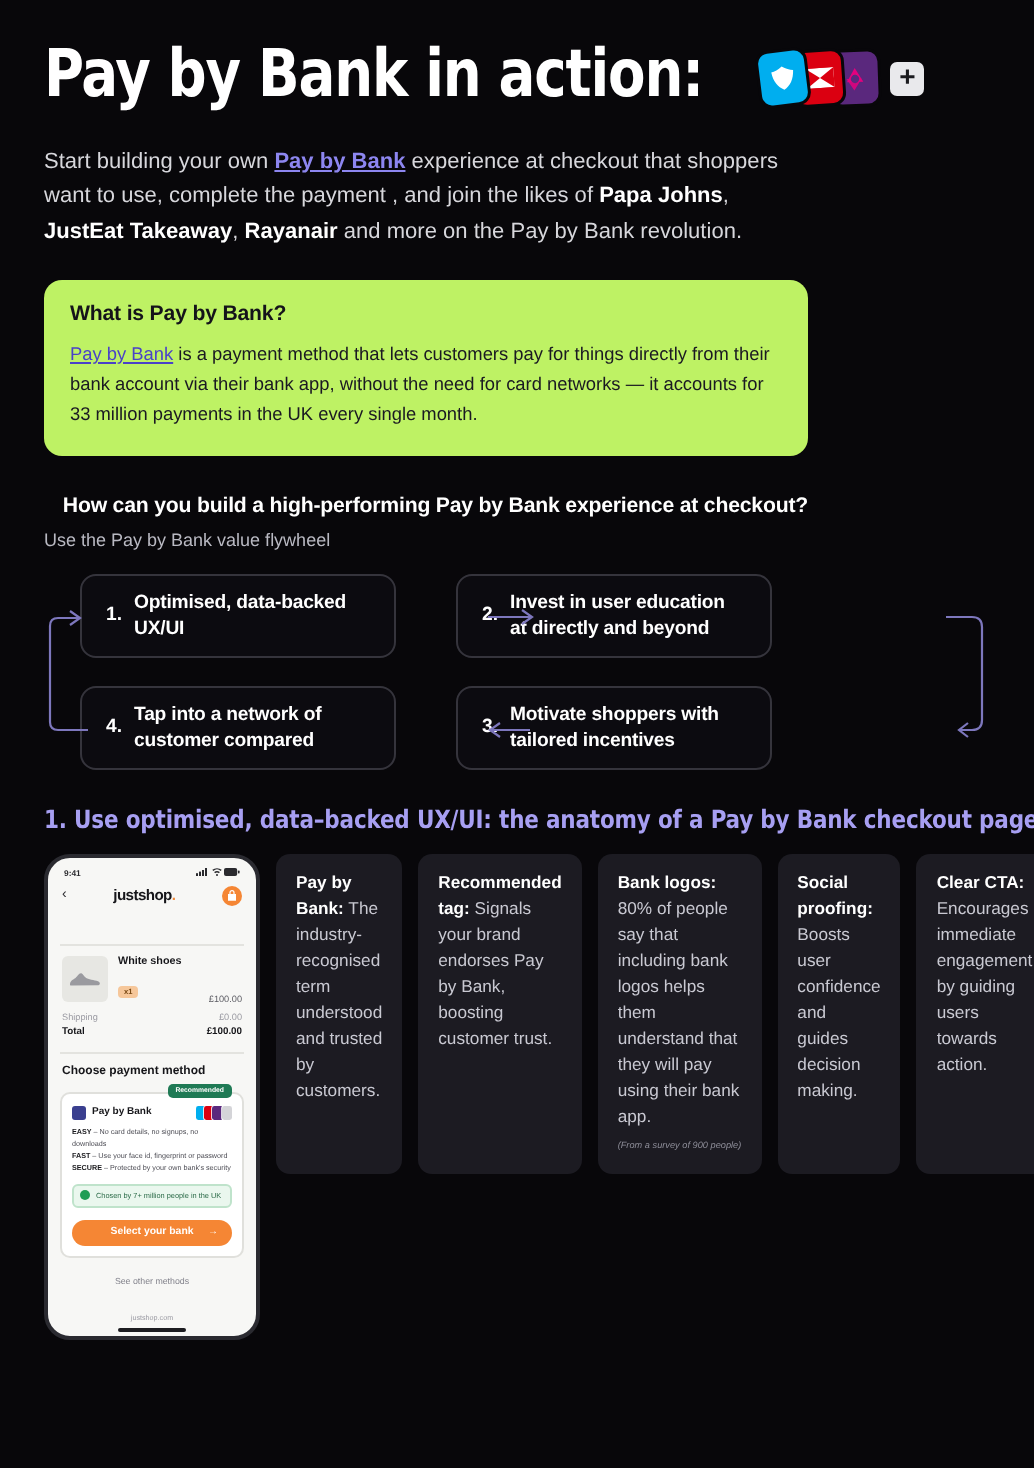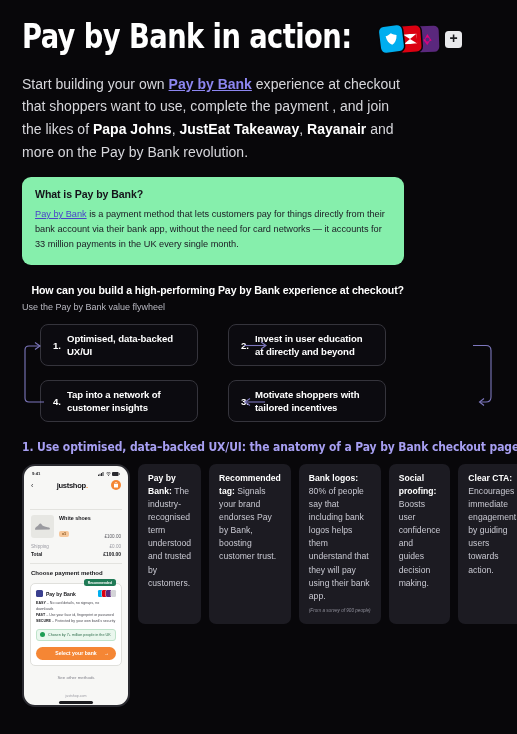--- a/index.html
+++ b/index.html
@@ -63,33 +63,33 @@
   .plus-chip {
     width: 17px; height: 17px; border-radius: 3.5px;
     background: #e9e9ec; color: #1b1b1f;
     font-size: 14px; font-weight: 700; line-height: 15px;
     text-align: center; margin-left: 6px; z-index: 5;
   }
 
   
   .intro {
     margin-top: 19px;
-    font-size: 14px;
+    font-size: 11px;
     line-height: 1.62;
     color: #d7d7dc;
     letter-spacing: 0.01px;
     max-width: 466px;
   }
   .intro .lnk { color: #8d86f0; text-decoration: underline; font-weight: 600; }
   .intro b { color: #ffffff; font-weight: 700; }
 
   
   .callout {
     margin-top: 14px;
-    background: #86efac;
+    background: #bef264;
     border-radius: 9px;
     padding: 11px 13px 13px 13px;
     color: #14131a;
   }
   .callout-title { font-size: 10.6px; font-weight: 700; letter-spacing: -0.1px; }
   .callout-body {
     margin-top: 7px;
     font-size: 9.2px;
     line-height: 1.62;
     color: #1a1922;
@@ -345,21 +345,21 @@
         <span class="txt">Optimised, data-backed UX/UI</span>
       </div>
       <div class="fw-box">
         <span class="num">2.</span>
         <span class="txt">Invest in user education at directly and beyond</span>
       </div>
     </div>
     <div class="fw-row second">
       <div class="fw-box">
         <span class="num">4.</span>
-        <span class="txt">Tap into a network of customer insights</span>
+        <span class="txt">Tap into a network of customer compared</span>
       </div>
       <div class="fw-box">
         <span class="num">3.</span>
         <span class="txt">Motivate shoppers with tailored incentives</span>
       </div>
     </div>
   </div>
 
   <div class="sec-head">1. Use optimised, data–backed UX/UI: the anatomy of a Pay by Bank checkout page</div>
 

